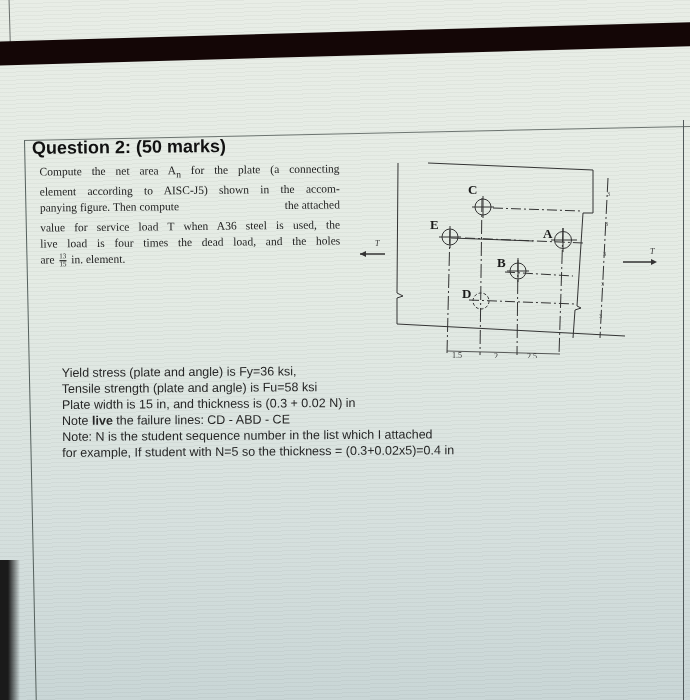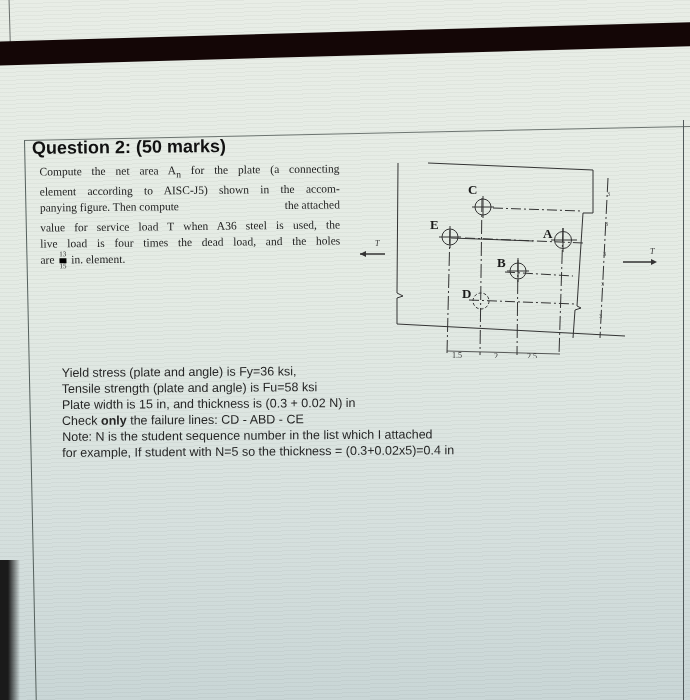--- a/index.html
+++ b/index.html
@@ -39,21 +39,21 @@
     transform: rotate(-0.6deg);
   }
   .q-body {
     position:absolute; left:40px; top:162px; width:300px;
     font-size:11.5px; line-height:16px; color:#222; transform: rotate(-0.6deg);
   }
   .q-body p { margin:0; }
   .q-body .justify { text-align:justify; text-align-last:justify; }
   .frac { display:inline-block; vertical-align:middle; font-size:7px; line-height:7px; text-align:center; margin:0 2px; }
   .frac span { display:block; }
-  .frac .num { border-bottom:5px solid #000000; }
+  .frac .num { border-bottom:1px solid #000000; }
   .figure { position:absolute; left:355px; top:158px; width:320px; height:200px; }
   .given {
     position:absolute; left:62px; top:363px; width:560px;
     font-family:"Liberation Sans", sans-serif; font-size:12.5px; line-height:16px; color:#262626;
     transform: rotate(-0.4deg);
   }
   .given div { white-space:nowrap; }
   .given b { font-weight:bold; }
 </style>
 </head>
@@ -167,17 +167,17 @@
     <text x="246" y="128">3</text>
     <text x="244" y="160">3</text>
   </g>
 </svg>
 
 <div class="given">
   <div>Yield stress (plate and angle) is Fy=36 ksi,</div>
   <div>Tensile strength (plate and angle) is Fu=58 ksi</div>
   <div>Plate width is 15 in, and thickness is (0.3 + 0.02 N) in</div>
   <div>
-    <span>Check </span><b>only</b><span> the failure lines: CD - ABD - CE</span>
+    <span>Note </span><b>live</b><span> the failure lines: CD - ABD - CE</span>
   </div>
   <div>Note: N is the student sequence number in the list which I attached</div>
   <div>for example, If student with N=5 so the thickness = (0.3+0.02x5)=0.4 in</div>
 </div>
 
 </body></html>

